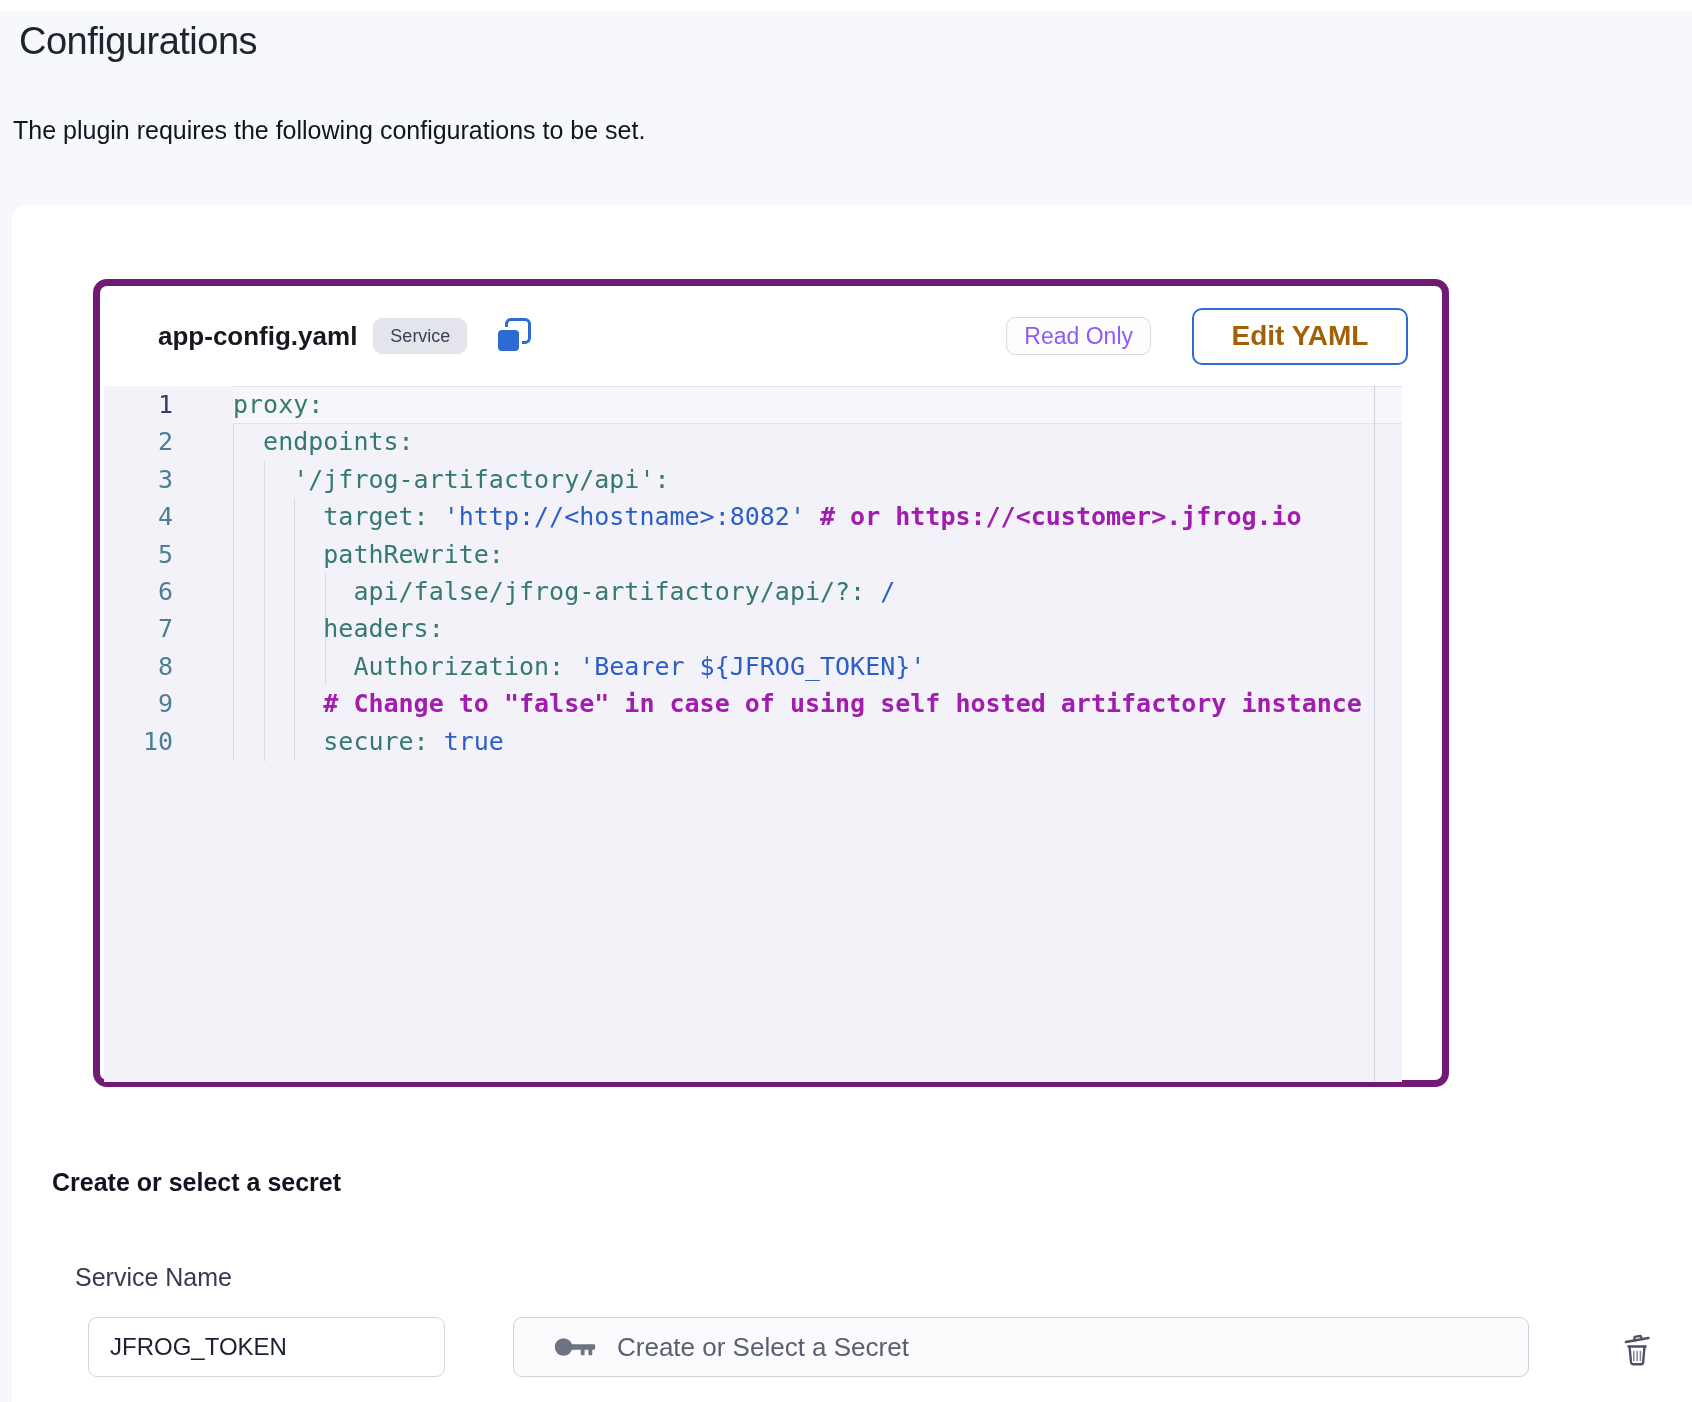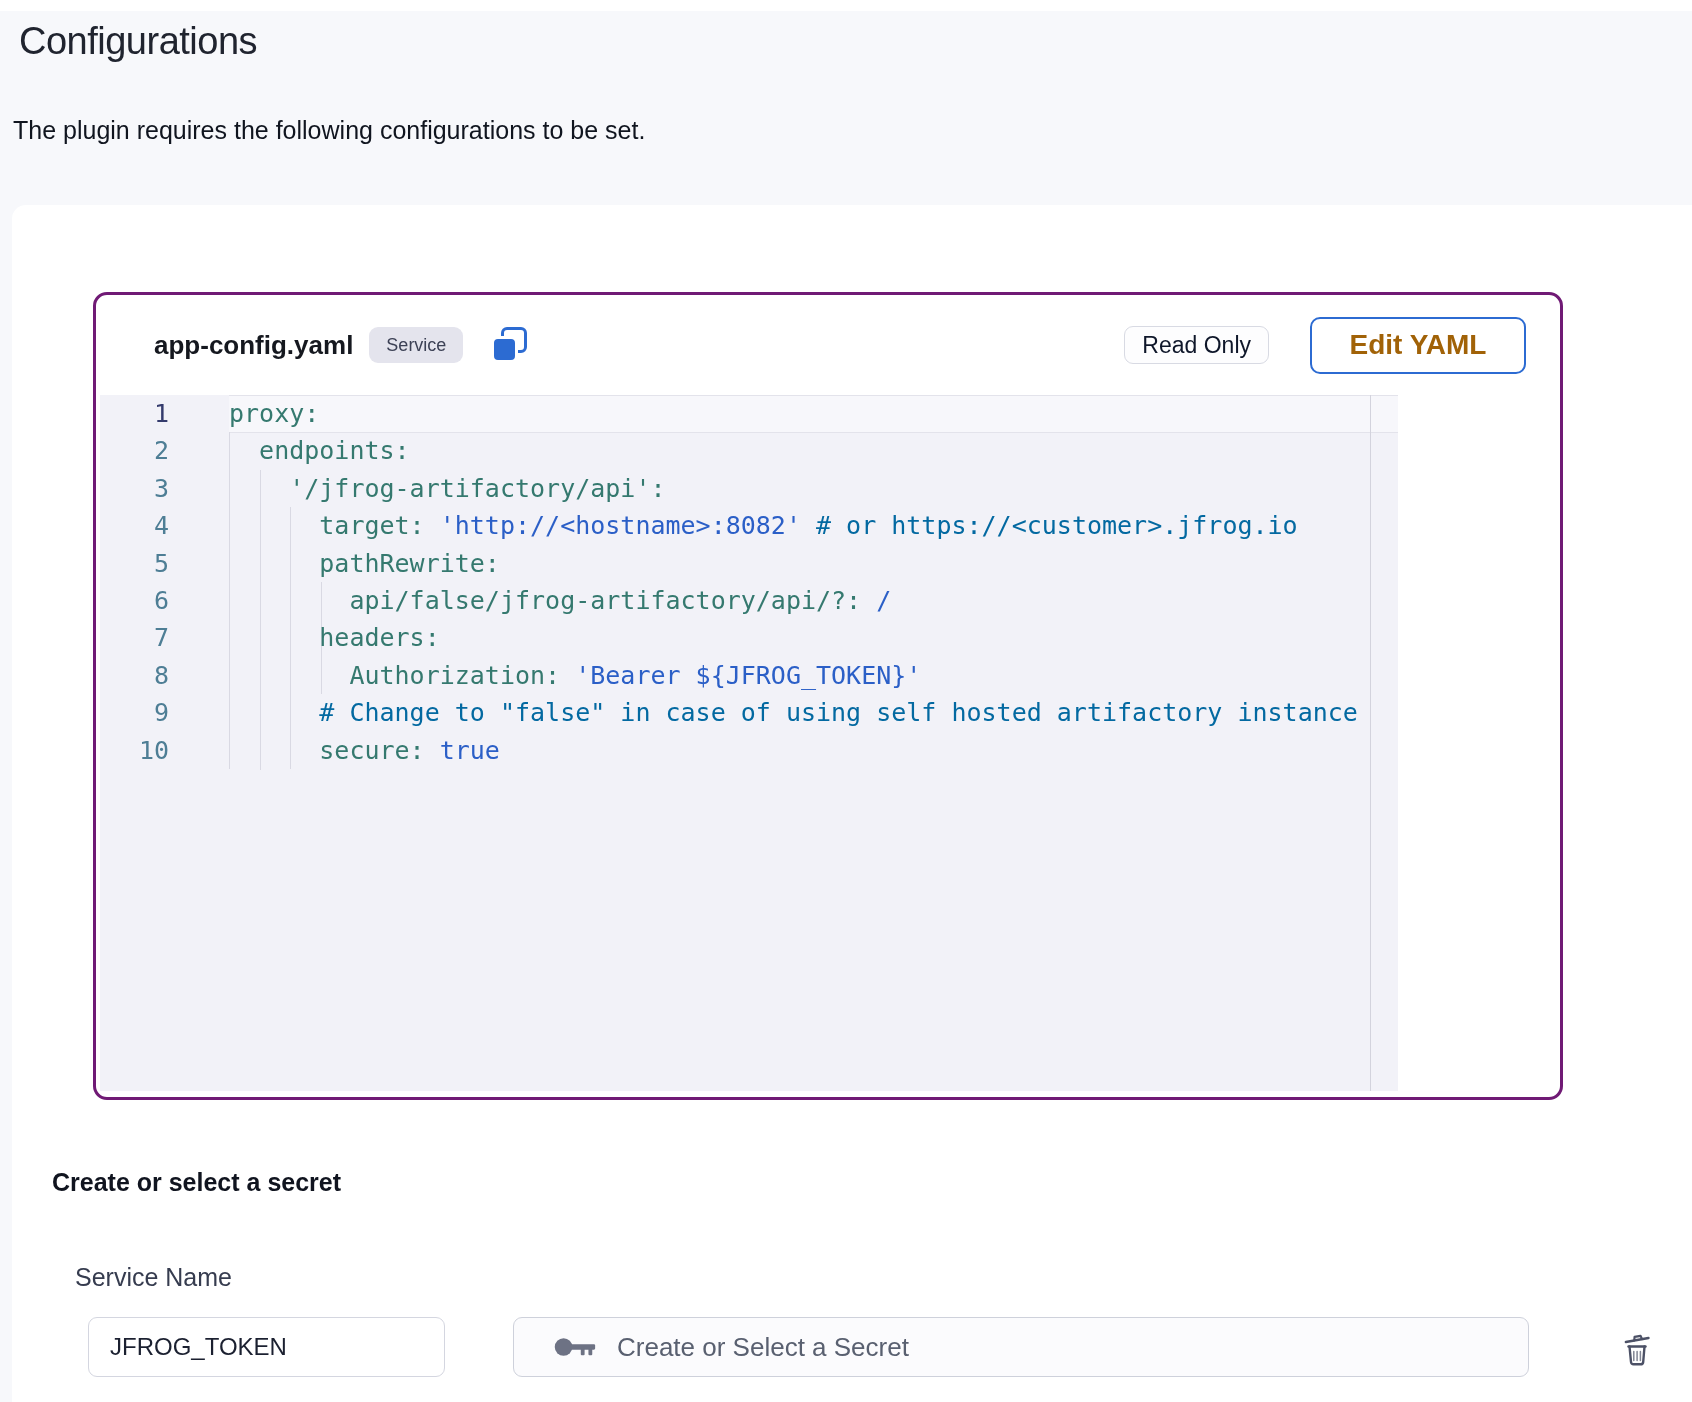--- a/index.html
+++ b/index.html
@@ -19,22 +19,22 @@
   .page-desc {
     position:absolute; left:13px; top:116px;
     font-size:25px; color:#10151f;
   }
   .outer-card {
     position:absolute; left:12px; top:205px; width:1680px; height:1197px;
     background:#ffffff; border-radius:14px 0 0 0;
   }
   
   .config-card {
-    position:absolute; left:81px; top:87px; width:1470px; height:808px;
-    background:#ffffff; border:3px solid #701a75; border-radius:14px;
+    position:absolute; left:81px; top:74px; width:1356px; height:808px;
+    background:#ffffff; border:7px solid #701a75; border-radius:14px;
   }
   .card-header {
     position:absolute; left:0; top:0; width:100%; height:100px;
     display:flex; align-items:center; padding:0 34px 0 58px;
   }
   .file-name { font-size:26px; font-weight:700; color:#15181f; }
   .badge {
     margin-left:16px; background:#e4e4ed; color:#3c4155;
     font-size:18px; padding:9px 17px; border-radius:9px; line-height:1;
   }
@@ -45,21 +45,21 @@
   }
   .copy-front {
     position:absolute; left:2px; bottom:2px; width:27px; height:27px;
     background:#2c6bd2; border:3.5px solid #ffffff; border-radius:7px;
   }
   .spacer { flex:1; }
   .btn-readonly {
     height:38px; padding:0 17px; background:#fdfdfe;
     border:1px solid #d8dae3; border-radius:9px;
     font-family:"Liberation Sans", sans-serif;
-    font-size:23px; color:#0f172a; cursor:pointer;
+    font-size:23px; color:#8b5cf6; cursor:pointer;
   }
   .btn-edit {
     margin-left:41px; width:216px; height:57px; background:#ffffff;
     border:2px solid #2c6bd2; border-radius:10px;
     font-family:"Liberation Sans", sans-serif;
     font-size:28px; font-weight:700; color:#a16207; cursor:pointer;
   }
   
   .editor {
     position:absolute; left:4px; top:100px; width:1298px; height:696px;
@@ -78,21 +78,21 @@
   .ln.active { color:#343b6d; }
   .guide { position:absolute; width:1px; background:#d9d9e3; }
   .g1 { left:129px; top:37px;  height:337px; }
   .g2 { left:160px; top:75px;  height:300px; }
   .g3 { left:190px; top:112px; height:262px; }
   .g4 { left:221px; top:187px; height:112px; }
   .code { position:absolute; left:129px; top:0; right:0; bottom:0; overflow:hidden; }
   .cl { height:37.4px; line-height:37.4px; white-space:pre; font-size:25px; }
   .c-key { color:#35796f; }
   .c-str { color:#2b5fc7; }
-  .c-com { color:#0369a1; }
+  .c-com { color:#a21caf;font-weight:bold; }
   .vline { position:absolute; right:27px; top:0; bottom:0; width:1px; background:#d3d3dd; }
   
   .secret-heading {
     position:absolute; left:40px; top:963px;
     font-size:25px; font-weight:700; color:#10141f;
   }
   .var-label {
     position:absolute; left:63px; top:1058px;
     font-size:25px; color:#363c4f;
   }

